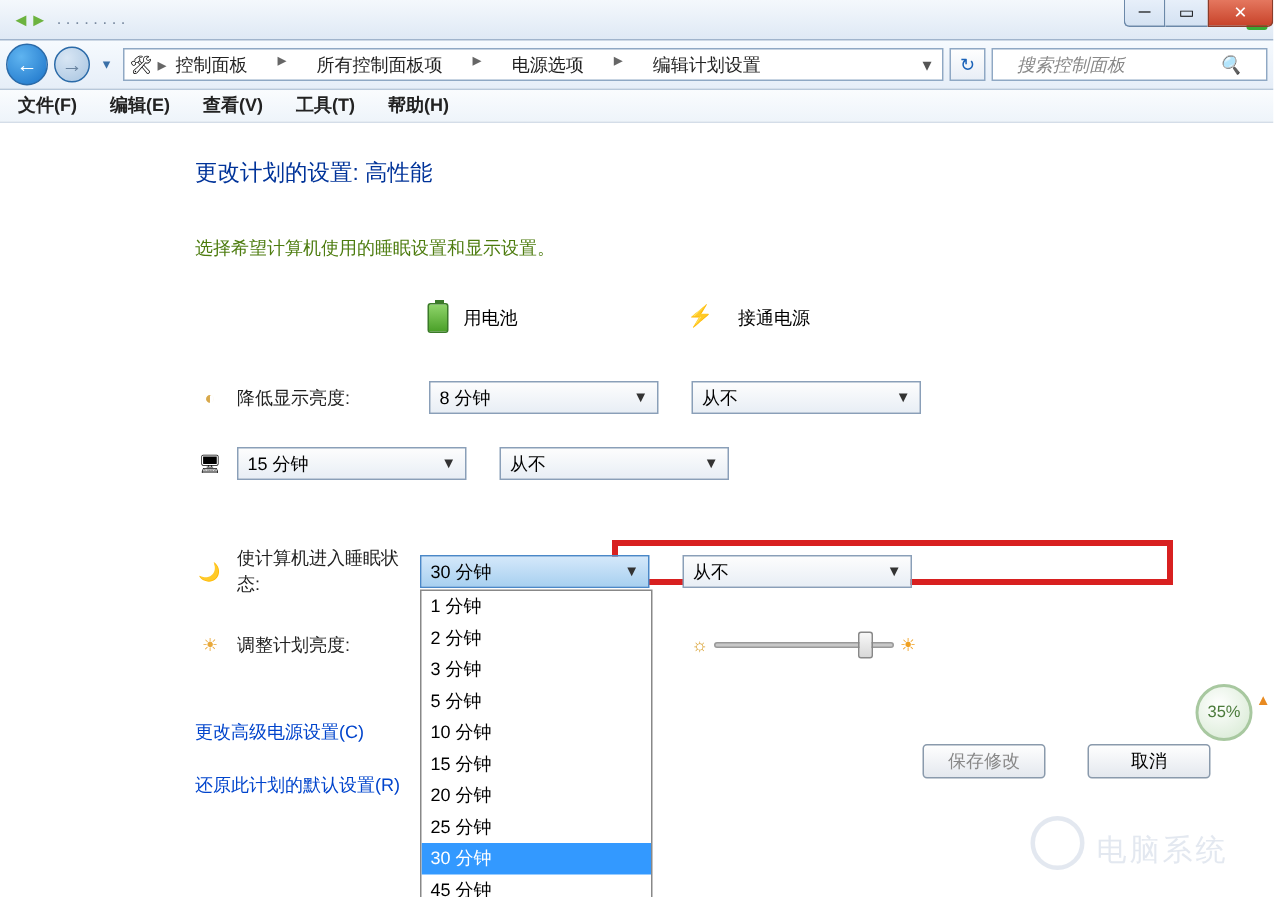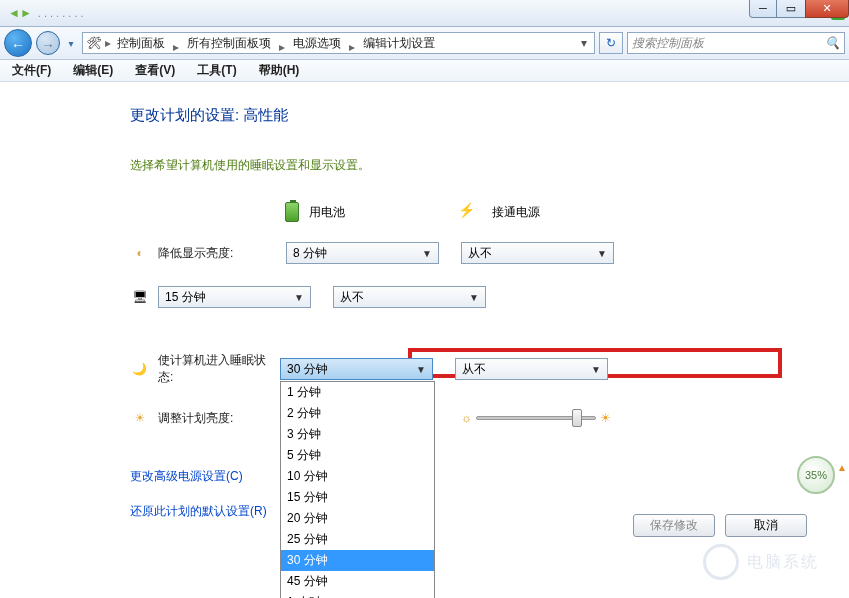--- a/index.html
+++ b/index.html
@@ -16,38 +16,38 @@
 .win-btn.close { width: 44px; background: linear-gradient(#e67a62, #c8432a); color: #fff; border-color: #8a3c2a; border-radius: 0 0 4px 0; }
 .win-btn.max { border-left: none; border-right: none; }
 
 
 .navbar { height: 33px; background: linear-gradient(#f6fafe, #e6eef8); border-bottom: 1px solid #b8c8da; display: flex; align-items: center; padding: 0 4px; gap: 4px; }
 .nav-back, .nav-fwd { width: 28px; height: 28px; border-radius: 50%; background: radial-gradient(circle at 35% 30%, #5fb4f0, #1a72c8); border: 1px solid #2a6aa8; display: flex; align-items: center; justify-content: center; color: #fff; font-size: 14px; }
 .nav-fwd { width: 24px; height: 24px; background: radial-gradient(circle at 35% 30%, #d8e6f4, #a8c4e0); color: #6a84a0; }
 .nav-hist { width: 14px; height: 22px; display: flex; align-items: center; justify-content: center; color: #3a70a8; font-size: 10px; }
 .addressbar { flex: 1; height: 22px; border: 1px solid #8fa8c4; background: #fff; display: flex; align-items: center; padding: 0 2px; }
 .addr-icon { width: 18px; height: 18px; display: flex; align-items: center; justify-content: center; font-size: 12px; }
-.breadcrumb { display: flex; align-items: flex-end; gap: 2px; flex: 1; }
+.breadcrumb { display: flex; align-items: flex-start; gap: 14px; flex: 1; }
 .bc-item { padding: 2px 4px; color: #222; }
 .bc-sep { color: #666; padding: 0 2px; }
 .addr-drop { width: 16px; color: #555; text-align: center; }
 .refresh-btn { width: 24px; height: 22px; border: 1px solid #8fa8c4; background: linear-gradient(#fefefe, #e8eef6); display: flex; align-items: center; justify-content: center; color: #1a62b8; }
-.searchbox { width: 218px; height: 22px; border: 1px solid #8fa8c4; background: #fff; display: flex; align-items: center; padding: 0 4px; color: #888; font-style: italic; gap: 32px; }
+.searchbox { width: 184px; height: 22px; border: 1px solid #8fa8c4; background: #fff; display: flex; align-items: center; padding: 0 16px; color: #888; font-style: italic; gap: 32px; }
 .search-icon { margin-left: auto; color: #3a70b8; }
 
 
 .menubar { height: 22px; background: linear-gradient(#fafcfe, #eef4fa); border-bottom: 1px solid #d4dde8; display: flex; align-items: center; padding: 0 8px; gap: 14px; font-weight: bold; }
 .menu-item { font-size: 12px; color: #222; padding: 2px 4px; cursor: default; }
 
 
 .content { padding: 24px 0 0 130px; position: relative; }
 .page-title { color: #003399; font-size: 15px; font-weight: normal; margin-bottom: 32px; }
 .page-desc { color: #4d7c0f; font-size: 12px; margin-bottom: 28px; }
 
-.header-row { display: flex; align-items: center; margin-bottom: 20px; }
+.header-row { display: flex; align-items: center; margin-bottom: 32px; }
 .header-row .spacer { width: 155px; }
 .col-header { width: 175px; display: flex; align-items: center; gap: 10px; }
 .battery-icon { width: 14px; height: 20px; background: linear-gradient(#8fd46a, #4aa028); border: 1px solid #3a7a28; border-radius: 2px; position: relative; }
 .battery-icon::before { content: ''; position: absolute; top: -3px; left: 4px; width: 6px; height: 2px; background: #3a7a28; }
 .plug-icon { width: 22px; height: 12px; position: relative; }
 .plug-icon::before { content: '⚡'; font-size: 14px; color: #444; position: absolute; left: -2px; top: -4px; }
 
 .setting-row { display: flex; align-items: center; margin-bottom: 22px; }
 .sr-icon { width: 20px; height: 20px; margin-right: 8px; display: flex; align-items: center; justify-content: center; }
 .sr-label { width: 128px; color: #222; }
@@ -66,28 +66,28 @@
 
 .slider-row { display: flex; align-items: center; }
 .sun-dim { color: #d8a030; margin-right: 4px; }
 .sun-bright { color: #f0a020; margin-left: 4px; }
 .slider-track { width: 120px; height: 4px; background: #c8c8c8; border: 1px solid #999; position: relative; border-radius: 2px; }
 .slider-thumb { position: absolute; width: 10px; height: 18px; background: linear-gradient(#f8f8f8, #d8d8d8); border: 1px solid #888; border-radius: 2px; top: -8px; }
 
 .links { margin-top: 40px; }
 .link { color: #0044cc; margin-bottom: 18px; cursor: default; }
 
-.buttons { position: absolute; right: 42px; top: 514px; display: flex; gap: 10px; text-align: center; }
+.buttons { position: absolute; right: 42px; top: 496px; display: flex; gap: 28px; text-align: center; }
 .btn { width: 82px; height: 23px; border: 1px solid #8a9aac; background: linear-gradient(#fefefe, #e4e8ee); border-radius: 3px; display: flex; align-items: center; justify-content: center; font-size: 12px; }
 .btn.disabled { color: #888; }
 
 .badge-35 { position: absolute; right: 14px; top: 456px; width: 38px; height: 38px; border-radius: 50%; background: radial-gradient(circle at 40% 35%, #fff, #d4e8d0); border: 2px solid #a8c8a0; display: flex; align-items: center; justify-content: center; font-size: 11px; color: #4a7a3a; }
 .badge-35::after { content: '▲'; position: absolute; right: -14px; top: 4px; color: #e88a20; font-size: 10px; }
 
-.watermark { position: absolute; right: 30px; bottom: 18px; color: rgba(200,210,225,.5); font-size: 16px; letter-spacing: 2px; display:flex; align-items:center; gap:8px; }
+.watermark { position: absolute; right: 30px; bottom: 18px; color: rgba(200,210,225,.5); font-size: 20px; letter-spacing: 2px; display:flex; align-items:flex-end; gap:8px; }
 .wm-logo { width: 36px; height: 36px; border: 3px solid rgba(200,210,225,.5); border-radius: 50%; }
 
 .icon-dim::before { content:'◐'; color:#d8a84a; }
 .icon-monitor::before { content:'🖥'; font-size:12px; filter: hue-rotate(180deg); }
 .icon-moon::before { content:'🌙'; font-size:12px; }
 .icon-brightness::before { content:'☀'; color:#e8a83a; }
 </style>
 </head>
 <body>
 

